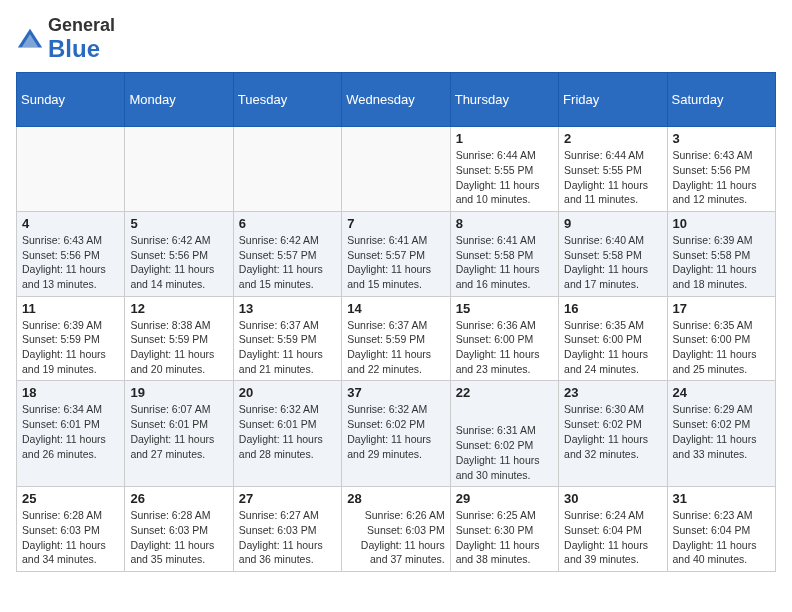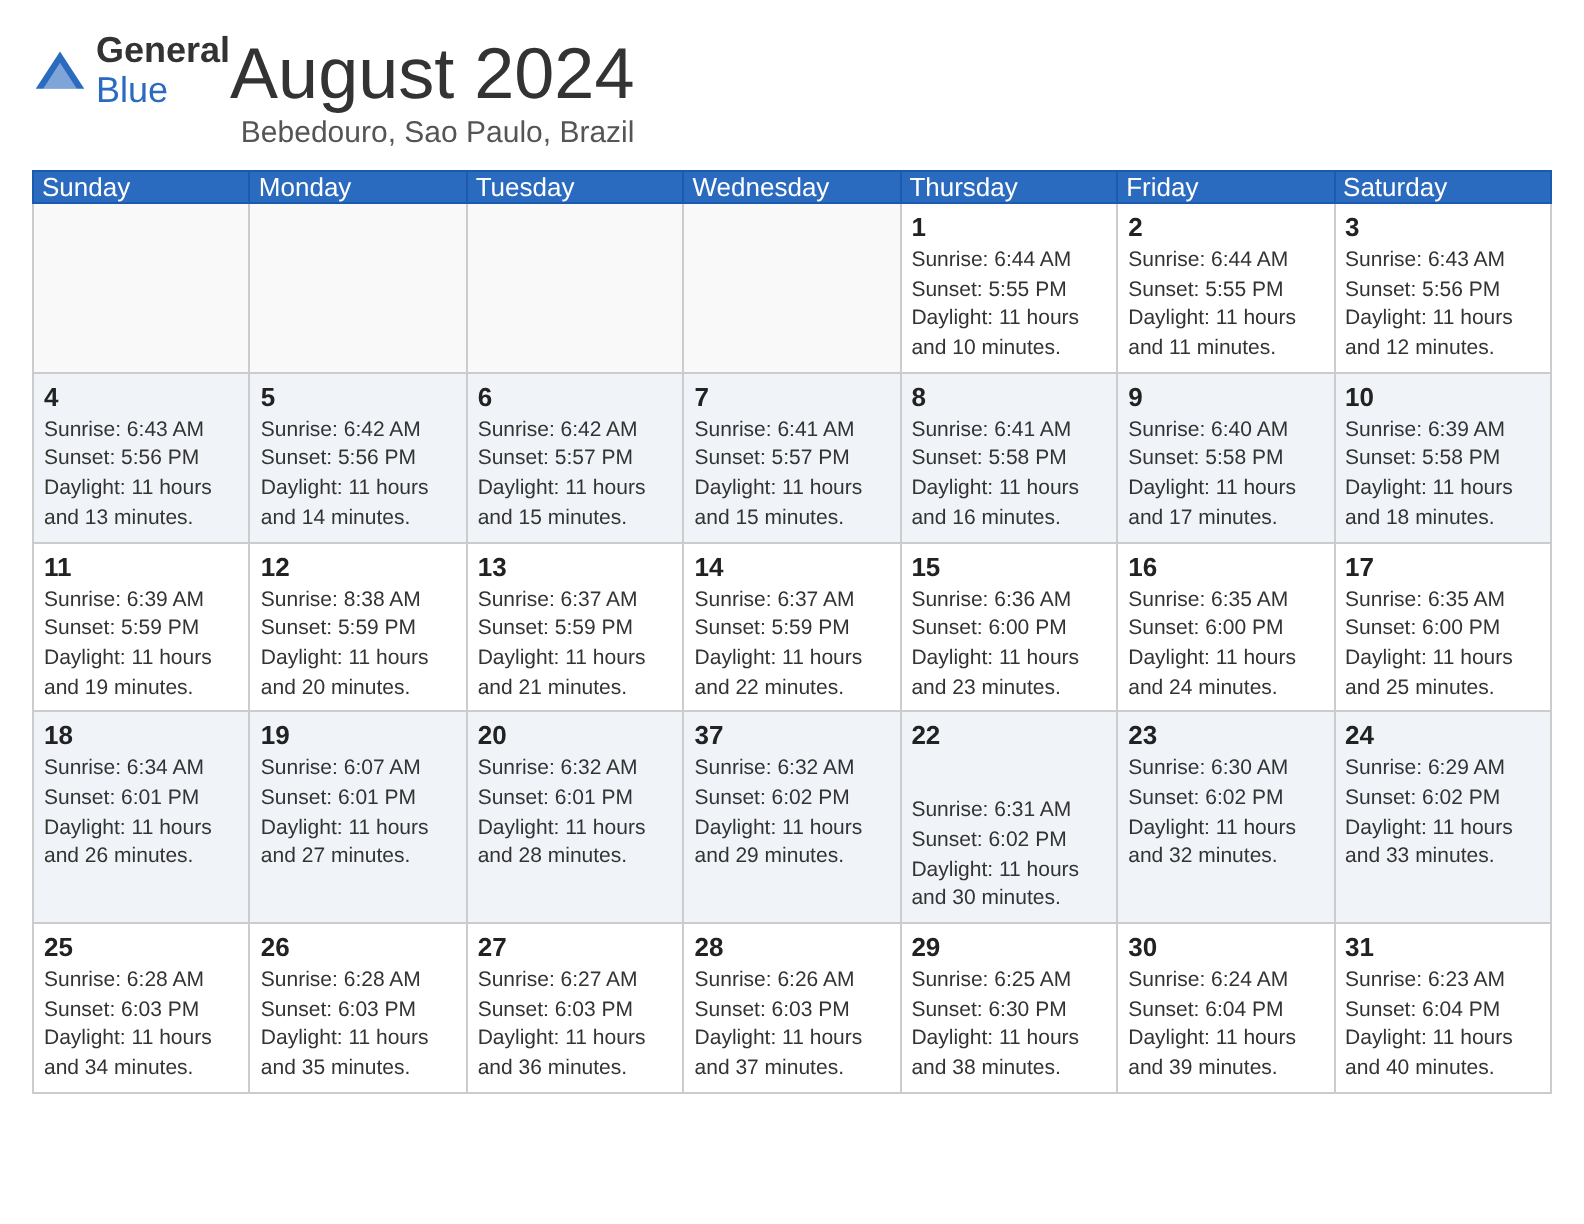--- a/index.html
+++ b/index.html
@@ -5,41 +5,42 @@
     * { box-sizing: border-box; margin: 0; padding: 0; }
     body {
       font-family: Arial, sans-serif;
       background: #fff;
       width: 792px;
       min-height: 612px;
       padding: 16px;
     }
     .header {
       display: flex;
+      justify-content: space-between;
       align-items: flex-start;
       margin-bottom: 10px;
     }
     .logo {
       display: flex;
       align-items: center;
       gap: 4px;
     }
     .logo-text {
       display: flex;
       flex-direction: column;
       line-height: 1.1;
     }
     .logo-general {
       font-size: 18px;
       font-weight: bold;
       color: #333;
     }
     .logo-blue {
-      font-size: 18px;
-      font-weight: normal;
+      font-size: 24px;
+      font-weight: bold;
       color: #2a6abf;
     }
     .logo-icon {
       width: 28px;
       height: 28px;
     }
     .title-block {
       text-align: right;
     }
     .month-year {
@@ -53,21 +54,21 @@
     }
     .calendar {
       width: 100%;
       border-collapse: collapse;
       border: 1px solid #ccc;
     }
     .calendar th {
       background-color: #2a6abf;
       color: #fff;
       font-size: 13px;
-      padding: 0 4px;
+      padding: 19px 4px;
       text-align: left;
       border: 1px solid #1a5aaf;
       font-weight: normal;
     }
     .calendar td {
       border: 1px solid #ccc;
       vertical-align: top;
       padding: 4px 5px;
       font-size: 11px;
       color: #333;
@@ -100,24 +101,20 @@
   <div class="logo">
     <svg class="logo-icon" viewBox="0 0 30 30">
       <polygon points="15,4 28,24 2,24" fill="#2a6abf"></polygon>
       <polygon points="15,10 24,24 6,24" fill="#fff" opacity="0.4"></polygon>
     </svg>
     <div class="logo-text">
       <span class="logo-general">General</span>
       <span class="logo-blue">Blue</span>
     </div>
   </div>
-  <div class="title-block">
-    <div class="month-year">August 2024</div>
-    <div class="location">Bebedouro, Sao Paulo, Brazil</div>
-  </div>
 </div>
 
 <table class="calendar">
   <thead>
     <tr>
     <th>Sunday</th>
         <th>Monday</th>
         <th>Tuesday</th>
         <th>Wednesday</th>
         <th>Thursday</th>
@@ -323,21 +320,21 @@
         </td>
         <td>
           <div class="day-number">27</div>
           <div class="cell-text" style="white-space: pre-line;">Sunrise: 6:27 AM
 Sunset: 6:03 PM
 Daylight: 11 hours
 and 36 minutes.</div>
         </td>
         <td>
           <div class="day-number">28</div>
-          <div class="cell-text" style="white-space: pre-line;">Sunrise: 6:26 AM
+          <div class="cell-text" style="white-space: pre-line; text-align: right;">Sunrise: 6:26 AM
 Sunset: 6:03 PM
 Daylight: 11 hours
 and 37 minutes.</div>
         </td>
         <td>
           <div class="day-number">29</div>
           <div class="cell-text" style="white-space: pre-line;">Sunrise: 6:25 AM
 Sunset: 6:30 PM
 Daylight: 11 hours
 and 38 minutes.</div>

